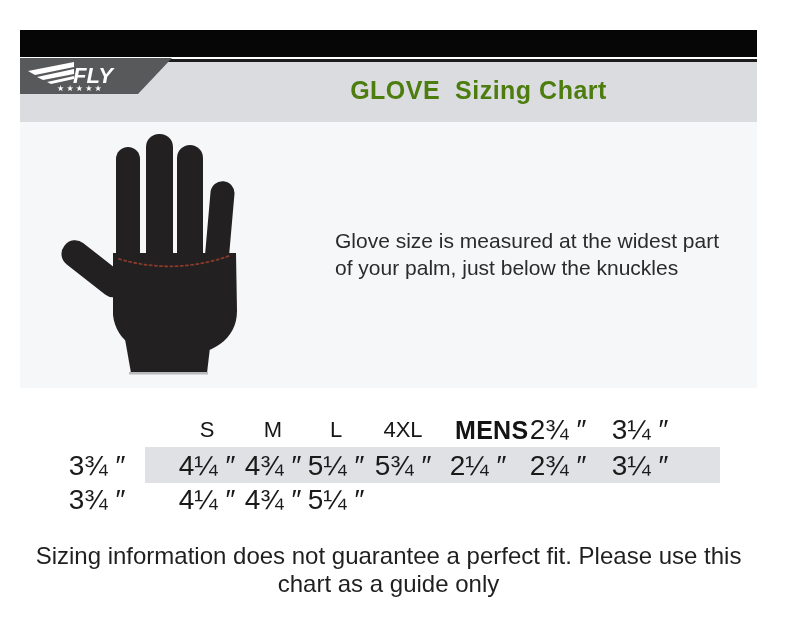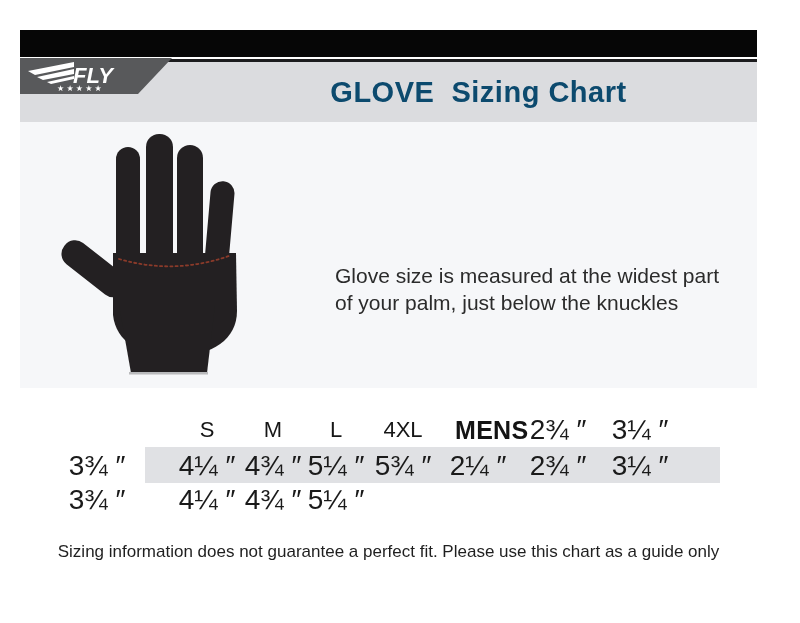--- a/index.html
+++ b/index.html
@@ -7,40 +7,40 @@
     position:relative;width:800px;height:623px;background:#ffffff;overflow:hidden;
     font-family:"Liberation Sans","DejaVu Sans",sans-serif;color:#1d1d1f;
   }
   .topbar{position:absolute;left:20px;top:30px;width:737px;height:27px;background:#060606;}
   .header{
     position:absolute;left:20px;top:59px;width:737px;height:60px;
     background:#dbdcdf;border-top:3px solid #1c1c1e;
   }
   .title{
     position:absolute;left:180px;right:0;top:14px;text-align:center;
-    font-size:29px;font-weight:600;letter-spacing:.5px;color:#0c4a6e;white-space:pre;
+    font-size:25px;font-weight:600;letter-spacing:.5px;color:#4d7c0f;white-space:pre;
   }
   .logo{position:absolute;left:20px;top:58px;width:152px;height:36px;}
   .content{position:absolute;left:20px;top:122px;width:737px;height:266px;background:#f6f7f9;}
   .hand{position:absolute;left:35px;top:3px;width:190px;height:250px;}
   .instruction{
-    position:absolute;left:315px;top:105px;font-size:21px;line-height:27px;color:#2b2b2b;margin-top:35px;
+    position:absolute;left:315px;top:105px;font-size:21px;line-height:27px;color:#2b2b2b;
   }
   .mens-band{position:absolute;left:145px;top:447px;width:575px;height:36px;background:#e0e1e4;}
   .size-table{
     position:absolute;left:20px;top:412px;width:660px;
     display:grid;grid-template-columns:154px 66px 66px 60px 74px 76px 84px 80px;
     grid-template-rows:36px 35px 33px;
   }
   .cell{display:flex;align-items:center;justify-content:center;font-size:28px;color:#1a1a1a;}
   .size-head{font-size:22px;color:#161616;}
   .rowlabel{justify-content:flex-start;padding-left:15px;font-size:25px;letter-spacing:.3px;color:#141414;font-weight:bold;}
   .footer{
     position:absolute;left:20px;right:43px;top:542px;text-align:center;
-    font-size:17px;color:#1f1f1f;
+    font-size:24px;color:#1f1f1f;
   }
 </style>
 </head>
 <body>
 
 <div class="page">
 
   <div class="topbar"></div>
 
   <div class="header">

